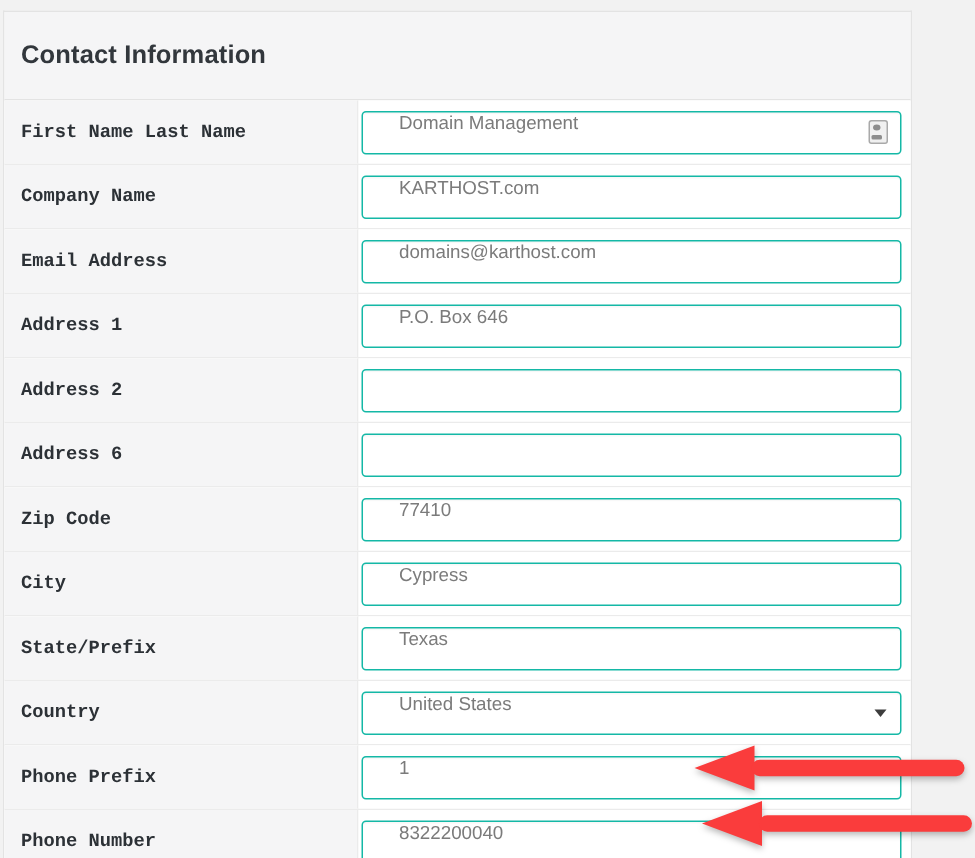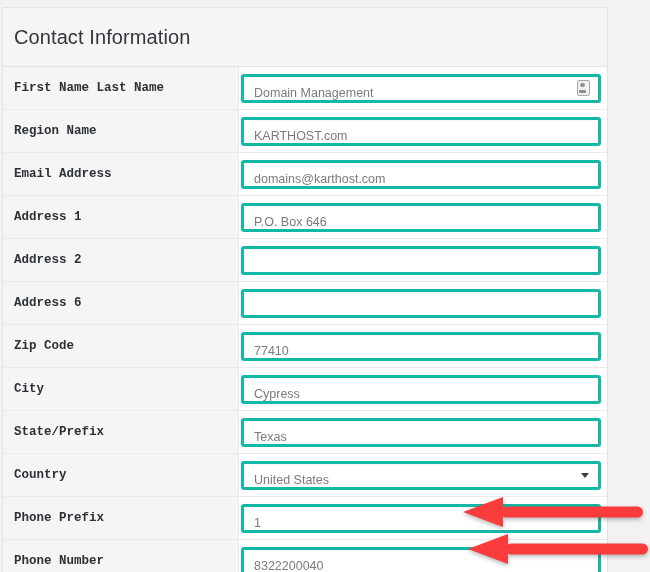--- a/index.html
+++ b/index.html
@@ -27,22 +27,22 @@
     background: #f5f5f6;
     border-bottom: 1px solid #e3e3e3;
     height: 59px;
     box-sizing: border-box;
     display: flex;
     align-items: center;
     padding-left: 11px;
   }
 
   #panel-title {
-    font-size: 20px;
-    font-weight: normal;
+    font-size: 17px;
+    font-weight: bold;
     color: #32373c;
     letter-spacing: 0.1px;
   }
 
   .form-row {
     display: flex;
     align-items: stretch;
     border-bottom: 1px solid #ebebeb;
     min-height: 42px;
     background: #ffffff;
@@ -71,26 +71,26 @@
     display: flex;
     align-items: center;
     padding: 6px 6px 6px 2px;
   }
 
   .input-box {
     position: relative;
     flex: 1;
     height: 29px;
     background: #ffffff;
-    border: 3px solid #14b8a6;
+    border: 1px solid #14b8a6;
     border-radius: 3px;
     box-sizing: border-box;
     display: flex;
-    align-items: flex-end;
-    padding-left: 10px;
+    align-items: flex-start;
+    padding-left: 24px;
     box-shadow: inset 0 1px 1px rgba(0,0,0,0.035);
   }
 
   .input-text {
     font-size: 12.5px;
     color: #7b7b7b;
     white-space: nowrap;
     overflow: hidden;
   }
 
@@ -162,21 +162,21 @@
       <div class="form-row">
         <div class="cell-label">First Name Last Name</div>
         <div class="cell-field">
           <div class="input-box">
             <span class="input-text">Domain Management</span>
             <span class="contact-card-icon"></span>
           </div>
         </div>
       </div>
       <div class="form-row">
-        <div class="cell-label">Region Name</div>
+        <div class="cell-label">Company Name</div>
         <div class="cell-field">
           <div class="input-box">
             <span class="input-text">KARTHOST.com</span>
           </div>
         </div>
       </div>
       <div class="form-row">
         <div class="cell-label">Email Address</div>
         <div class="cell-field">
           <div class="input-box">

